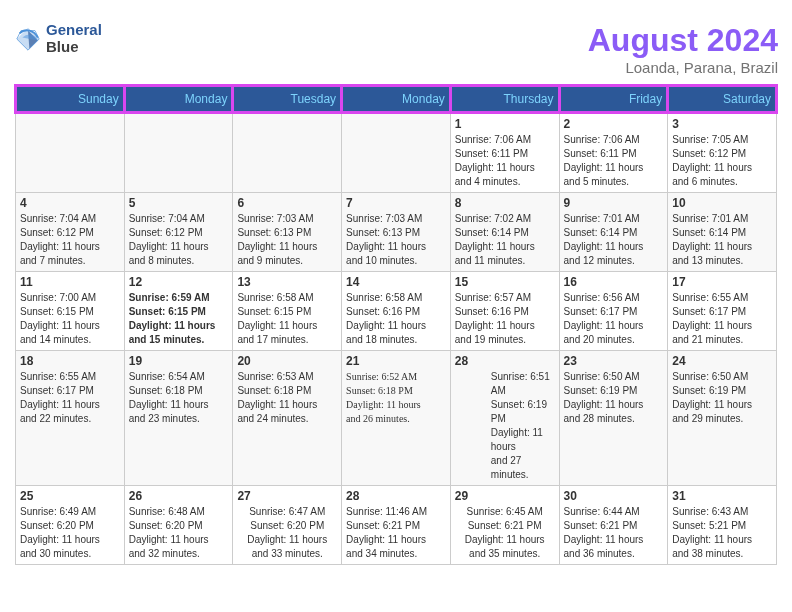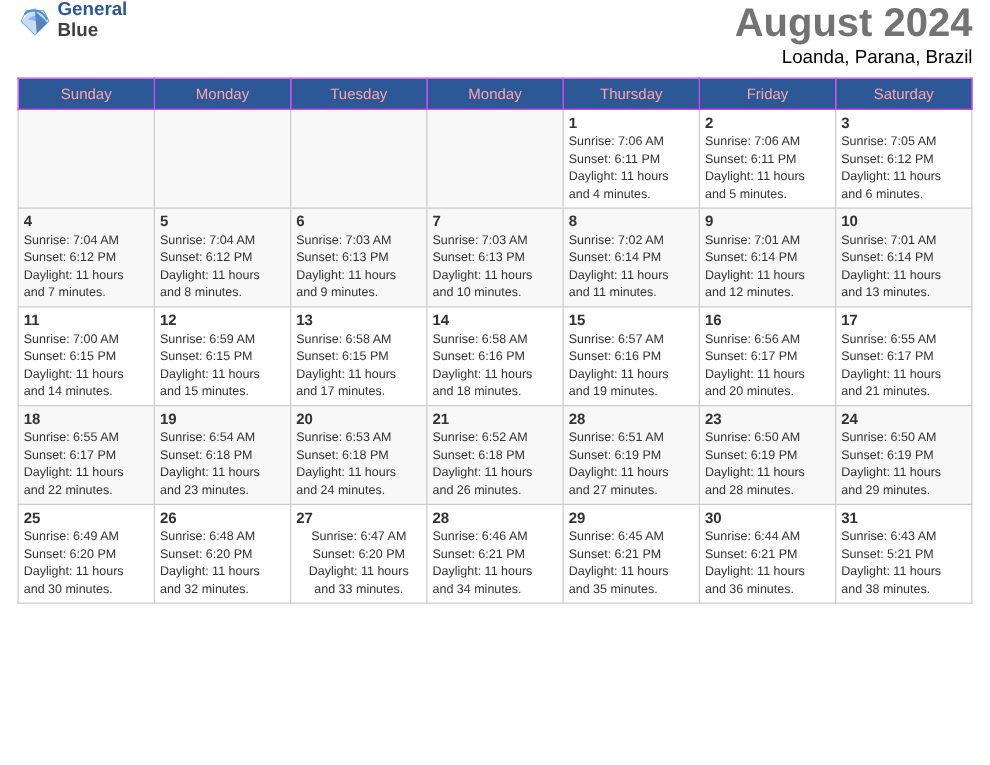--- a/index.html
+++ b/index.html
@@ -6,21 +6,21 @@
     body {
       font-family: Arial, sans-serif;
       background: #fff;
       width: 792px;
       height: 612px;
       overflow: hidden;
     }
     .page {
       width: 792px;
       height: 612px;
-      padding: 0 14px;
+      padding: 22px 14px;
     }
     .header {
       display: flex;
       justify-content: space-between;
       align-items: flex-start;
       margin-bottom: 8px;
     }
     .logo {
       display: flex;
       align-items: center;
@@ -29,39 +29,39 @@
     .logo-icon {
       width: 28px;
       height: 28px;
     }
     .title-block {
       text-align: right;
     }
     .month-year {
       font-size: 32px;
       font-weight: bold;
-      color: #737373;
+      color: #8b5cf6;
     }
     .location {
       font-size: 15px;
-      color: #000000;
+      color: #737373;
     }
     .calendar {
       width: 100%;
       border-collapse: collapse;
       font-size: 10.5px;
     }
     .calendar th {
       background-color: #2c5898;
-      color: #fca5a5;
+      color: #7dd3fc;
       padding: 5px 4px;
-      text-align: center;
+      text-align: right;
       font-size: 12px;
       font-weight: normal;
-      border: 1px solid #d946ef;
+      border: 3px solid #d946ef;
     }
     .calendar td {
       border: 1px solid #ccc;
       vertical-align: top;
       padding: 3px 4px;
       width: calc(100% / 7);
       height: 78px;
       background: #fff;
     }
     .calendar td.empty {
@@ -200,21 +200,21 @@
         <tr>
           <td>
             <div class="day-num">11</div>
             <div class="day-info" style="white-space: pre-line;">Sunrise: 7:00 AM
 Sunset: 6:15 PM
 Daylight: 11 hours
 and 14 minutes.</div>
           </td>
           <td>
             <div class="day-num">12</div>
-            <div class="day-info" style="white-space: pre-line;">Sunrise: 6:59 AM
+            <div class="day-info" style="white-space: pre-line; font-weight: bold;">Sunrise: 6:59 AM
 Sunset: 6:15 PM
 Daylight: 11 hours
 and 15 minutes.</div>
           </td>
           <td>
             <div class="day-num">13</div>
             <div class="day-info" style="white-space: pre-line;">Sunrise: 6:58 AM
 Sunset: 6:15 PM
 Daylight: 11 hours
 and 17 minutes.</div>
@@ -265,28 +265,28 @@
           </td>
           <td>
             <div class="day-num">20</div>
             <div class="day-info" style="white-space: pre-line;">Sunrise: 6:53 AM
 Sunset: 6:18 PM
 Daylight: 11 hours
 and 24 minutes.</div>
           </td>
           <td>
             <div class="day-num">21</div>
-            <div class="day-info" style="white-space: pre-line;">Sunrise: 6:52 AM
+            <div class="day-info" style="white-space: pre-line; font-family: Liberation Serif, serif;">Sunrise: 6:52 AM
 Sunset: 6:18 PM
 Daylight: 11 hours
 and 26 minutes.</div>
           </td>
           <td>
             <div class="day-num">28</div>
-            <div class="day-info" style="white-space: pre-line;">Sunrise: 6:51 AM
+            <div class="day-info" style="white-space: pre-line; margin-left: 36px;">Sunrise: 6:51 AM
 Sunset: 6:19 PM
 Daylight: 11 hours
 and 27 minutes.</div>
           </td>
           <td>
             <div class="day-num">23</div>
             <div class="day-info" style="white-space: pre-line;">Sunrise: 6:50 AM
 Sunset: 6:19 PM
 Daylight: 11 hours
 and 28 minutes.</div>
@@ -316,28 +316,28 @@
           </td>
           <td>
             <div class="day-num">27</div>
             <div class="day-info" style="white-space: pre-line; text-align: center;">Sunrise: 6:47 AM
 Sunset: 6:20 PM
 Daylight: 11 hours
 and 33 minutes.</div>
           </td>
           <td>
             <div class="day-num">28</div>
-            <div class="day-info" style="white-space: pre-line;">Sunrise: 6:46 AM
+            <div class="day-info" style="white-space: pre-line;">Sunrise: 11:46 AM
 Sunset: 6:21 PM
 Daylight: 11 hours
 and 34 minutes.</div>
           </td>
           <td>
             <div class="day-num">29</div>
-            <div class="day-info" style="white-space: pre-line;">Sunrise: 6:45 AM
+            <div class="day-info" style="white-space: pre-line; text-align: center;">Sunrise: 6:45 AM
 Sunset: 6:21 PM
 Daylight: 11 hours
 and 35 minutes.</div>
           </td>
           <td>
             <div class="day-num">30</div>
             <div class="day-info" style="white-space: pre-line;">Sunrise: 6:44 AM
 Sunset: 6:21 PM
 Daylight: 11 hours
 and 36 minutes.</div>

